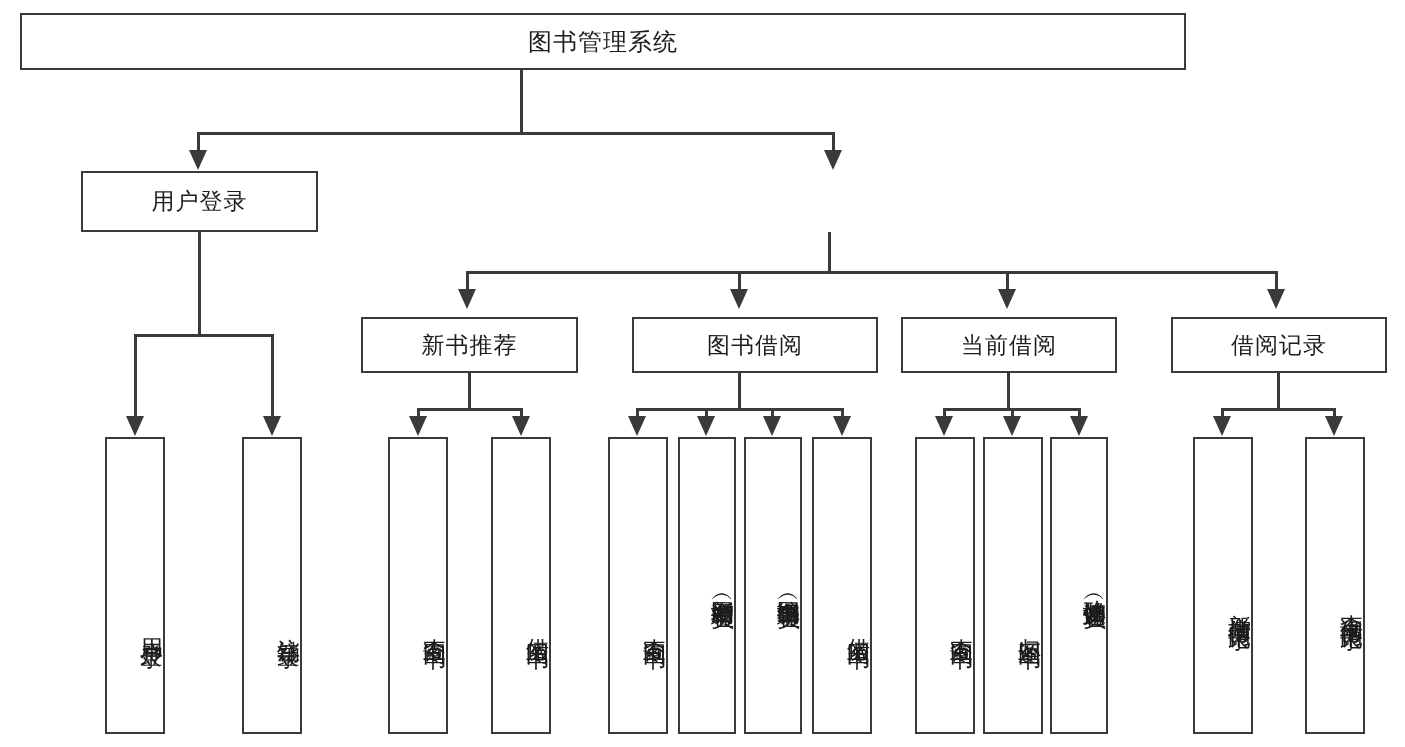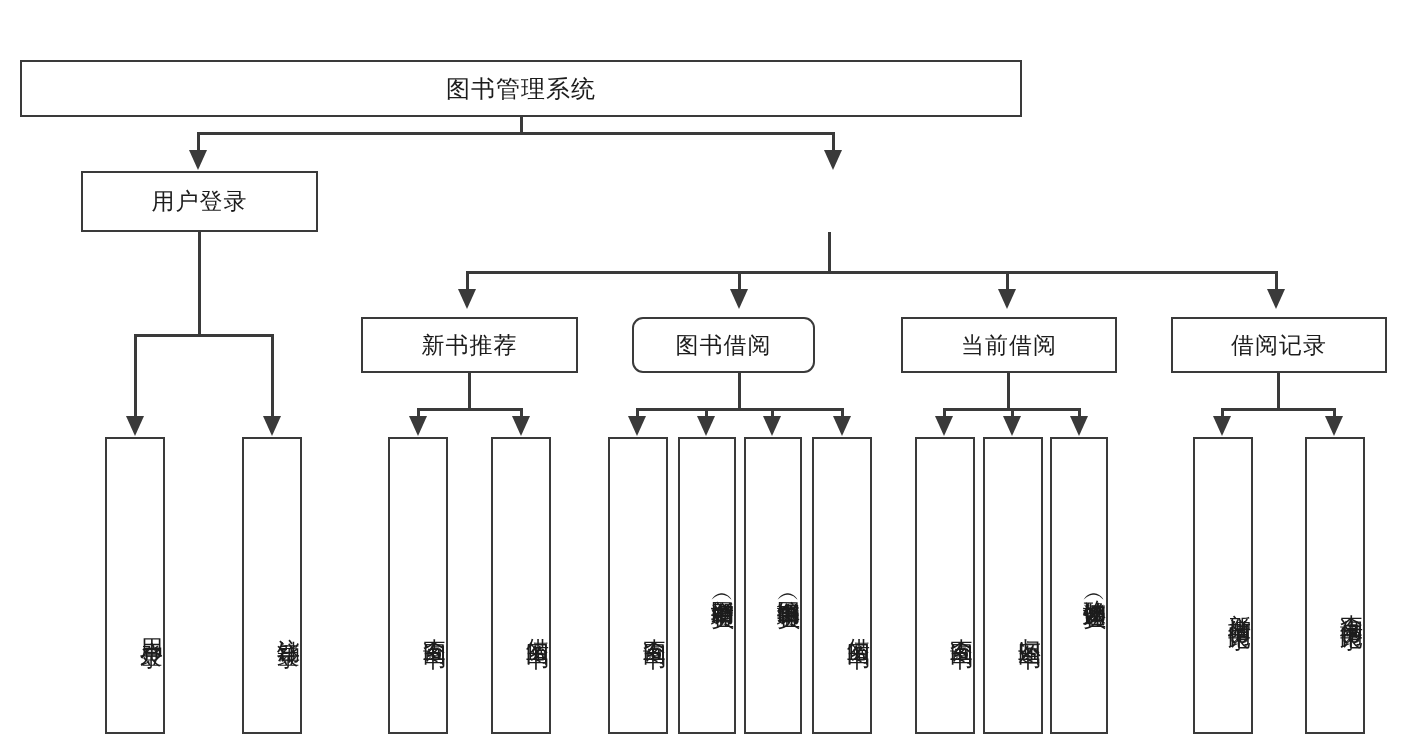--- a/index.html
+++ b/index.html
@@ -75,21 +75,21 @@
     letter-spacing: 0.5px;
     z-index: 5;
     white-space: nowrap;
   }
 </style>
 </head>
 <body>
 
 <div id="canvas">
 
-  <div class="node horiz root" style="left:20px; top:13px; width:1002px; height:57px;margin-top:47px;">图书管理系统</div>
+  <div class="node horiz root" style="left:20px; top:13px; width:1166px; height:57px;">图书管理系统</div>
 
   <div class="conn vline" style="left:520px; top:70px; width:3px; height:64px;"></div>
   <div class="conn hline" style="left:197px; top:132px; width:638px; height:3px;"></div>
   <div class="conn vline" style="left:197px; top:132px; width:3px; height:22px;"></div>
   <div class="conn vline" style="left:832px; top:132px; width:3px; height:22px;"></div>
   <div class="arrow" style="left:189px; top:150px;"></div>
   <div class="arrow" style="left:824px; top:150px;"></div>
 
   <div class="node horiz" style="left:81px; top:171px; width:237px; height:61px;">用户登录</div>
 
@@ -105,21 +105,21 @@
   <div class="conn vline" style="left:466px; top:271px; width:3px; height:22px;"></div>
   <div class="conn vline" style="left:738px; top:271px; width:3px; height:22px;"></div>
   <div class="conn vline" style="left:1006px; top:271px; width:3px; height:22px;"></div>
   <div class="conn vline" style="left:1275px; top:271px; width:3px; height:22px;"></div>
   <div class="arrow" style="left:458px; top:289px;"></div>
   <div class="arrow" style="left:730px; top:289px;"></div>
   <div class="arrow" style="left:998px; top:289px;"></div>
   <div class="arrow" style="left:1267px; top:289px;"></div>
 
   <div class="node horiz" style="left:361px; top:317px; width:217px; height:56px;">新书推荐</div>
-  <div class="node horiz" style="left:632px; top:317px; width:183px; height:56px;border-radius:11px;">图书借阅</div>
+  <div class="node horiz" style="left:632px; top:317px; width:246px; height:56px;">图书借阅</div>
   <div class="node horiz" style="left:1171px; top:317px; width:216px; height:56px;">借阅记录</div>
   <div class="node horiz" style="left:901px; top:317px; width:216px; height:56px;">当前借阅</div>
 
   <div class="conn vline" style="left:468px; top:373px; width:3px; height:38px;"></div>
   <div class="conn hline" style="left:417px; top:408px; width:106px; height:3px;"></div>
   <div class="conn vline" style="left:417px; top:408px; width:3px; height:12px;"></div>
   <div class="conn vline" style="left:520px; top:408px; width:3px; height:12px;"></div>
   <div class="arrow" style="left:409px; top:416px;"></div>
   <div class="arrow" style="left:512px; top:416px;"></div>
 

